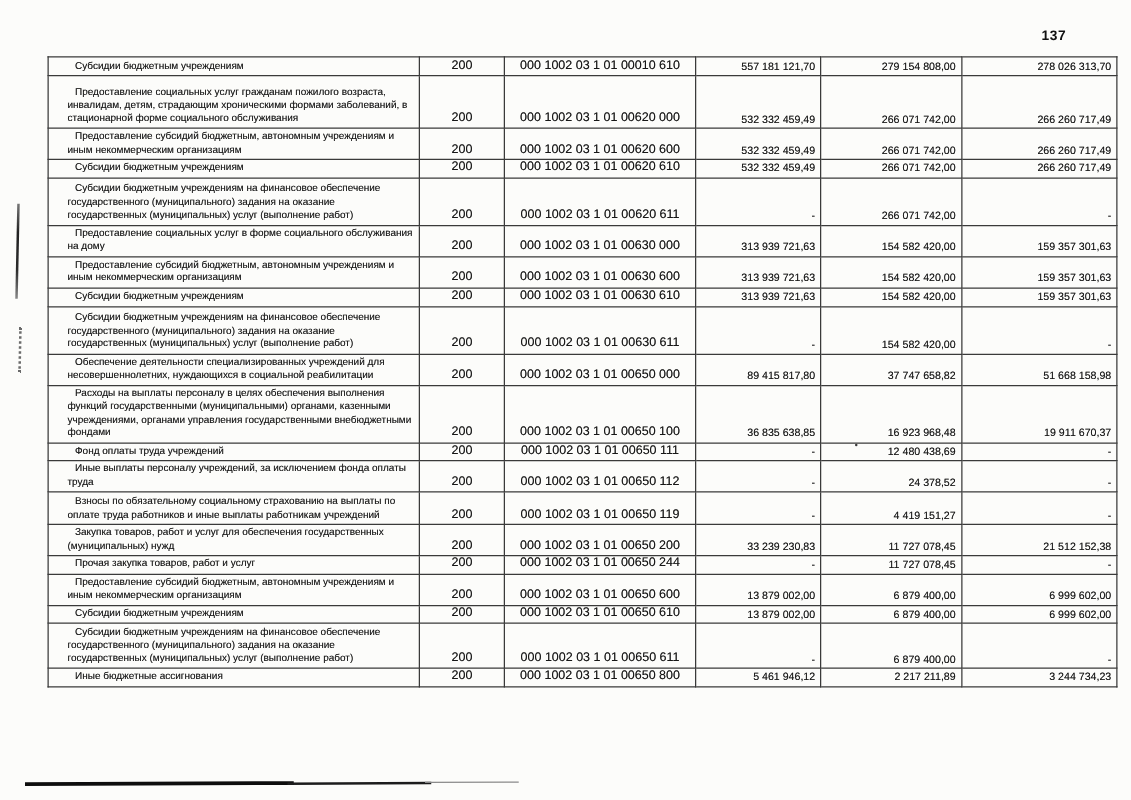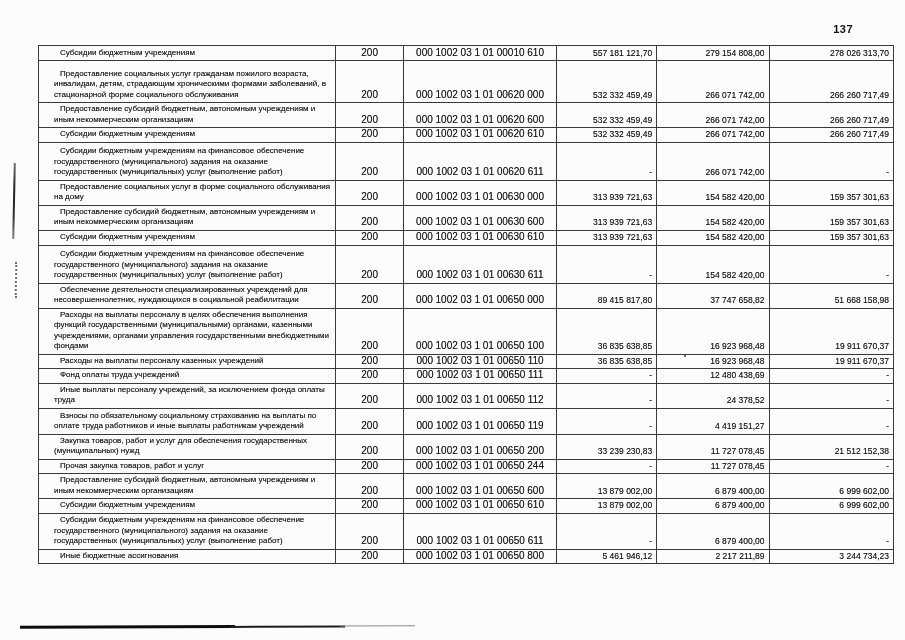--- a/index.html
+++ b/index.html
@@ -184,28 +184,20 @@
         <td class="amt">51 668 158,98</td>
       </tr>
       <tr style="height: 42px; margin-top: 32px;">
         <td class="name">Расходы на выплаты персоналу в целях обеспечения выполнения функций государственными (муниципальными) органами, казенными учреждениями, органами управления государственными внебюджетными фондами</td>
         <td class="c200">200</td>
         <td class="code">000 1002 03 1 01 00650 100</td>
         <td class="amt">36 835 638,85</td>
         <td class="amt">16 923 968,48</td>
         <td class="amt">19 911 670,37</td>
       </tr>
-      <tr style="height: 13px;">
-        <td class="name">Расходы на выплаты персоналу казенных учреждений</td>
-        <td class="c200">200</td>
-        <td class="code">000 1002 03 1 01 00650 110</td>
-        <td class="amt">36 835 638,85</td>
-        <td class="amt">16 923 968,48</td>
-        <td class="amt">19 911 670,37</td>
-      </tr>
       <tr style="height: 14px;">
         <td class="name">Фонд оплаты труда учреждений</td>
         <td class="c200">200</td>
         <td class="code">000 1002 03 1 01 00650 111</td>
         <td class="amt">-</td>
         <td class="amt">12 480 438,69</td>
         <td class="amt">-</td>
       </tr>
       <tr style="height: 21px;">
         <td class="name">Иные выплаты персоналу учреждений, за исключением фонда оплаты труда</td>

